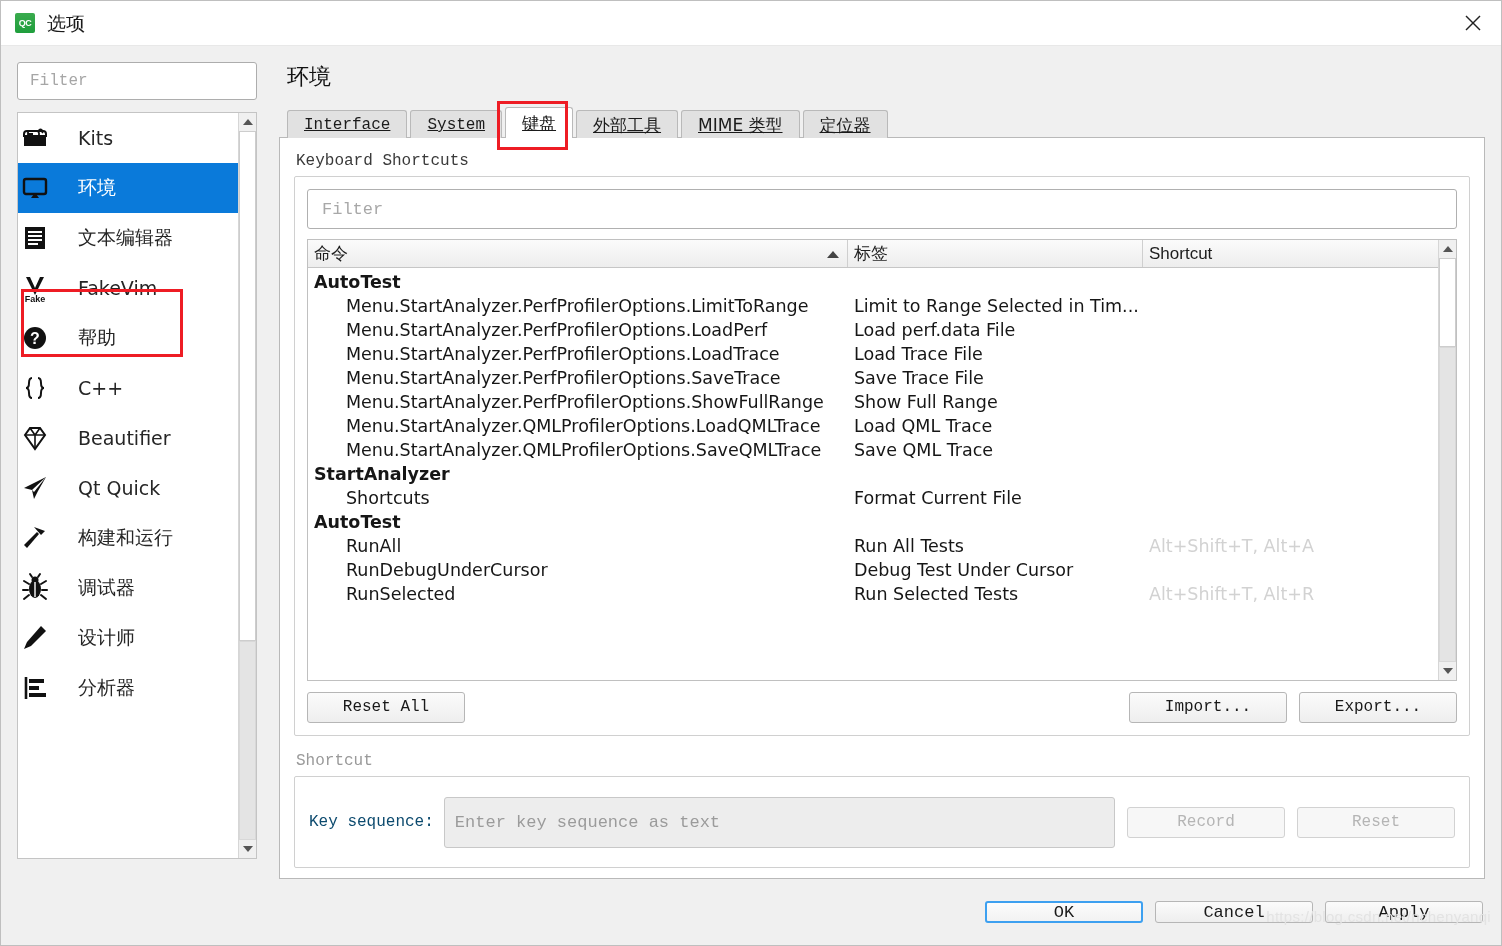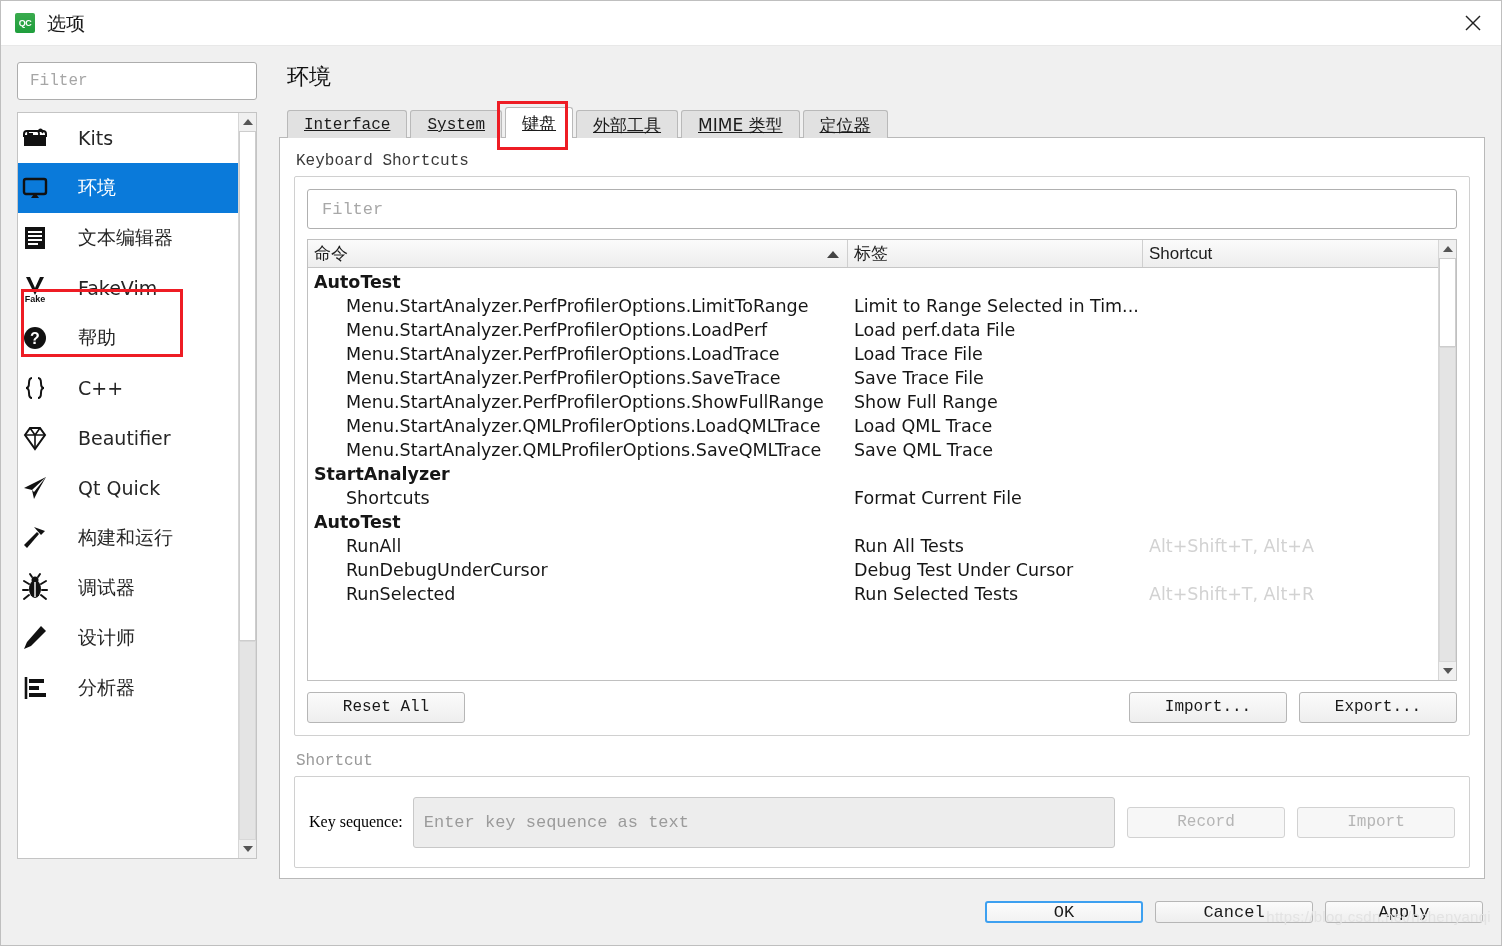--- a/index.html
+++ b/index.html
@@ -430,22 +430,22 @@
   .groupbox.shortcut-box {
     height: 92px;
     min-height: 92px;
     display: flex;
     flex-direction: row;
     align-items: center;
     padding: 0 14px;
   }
   .keyseq-label {
     font-size: 16px;
-    font-family: Liberation Serif, serif;
-    color: #000000;
+    font-family: Liberation Mono, monospace;
+    color: #0c4a6e;
     margin-right: 10px;
     white-space: nowrap;
   }
   .keyseq-input {
     flex: 1 1 auto;
     height: 51px;
     background: #ededed;
     border: 1px solid #c8c8c8;
     border-radius: 3px;
     font-size: 17px;
@@ -787,21 +787,21 @@
             <div class="btn">Export...</div>
           </div>
         </div>
 
         <div class="shortcut-sec">
           <div class="group-label dim">Shortcut</div>
           <div class="groupbox shortcut-box">
             <div class="keyseq-label">Key sequence:</div>
             <input class="keyseq-input" type="text" disabled="" placeholder="Enter key sequence as text" style="">
             <div class="btn disabled">Record</div>
-            <div class="btn disabled">Import</div>
+            <div class="btn disabled">Reset</div>
           </div>
         </div>
 
       </div>
     </div>
   </div>
 
   <div class="footer">
     <div class="btn default">OK</div>
     <div class="btn">Cancel</div>

